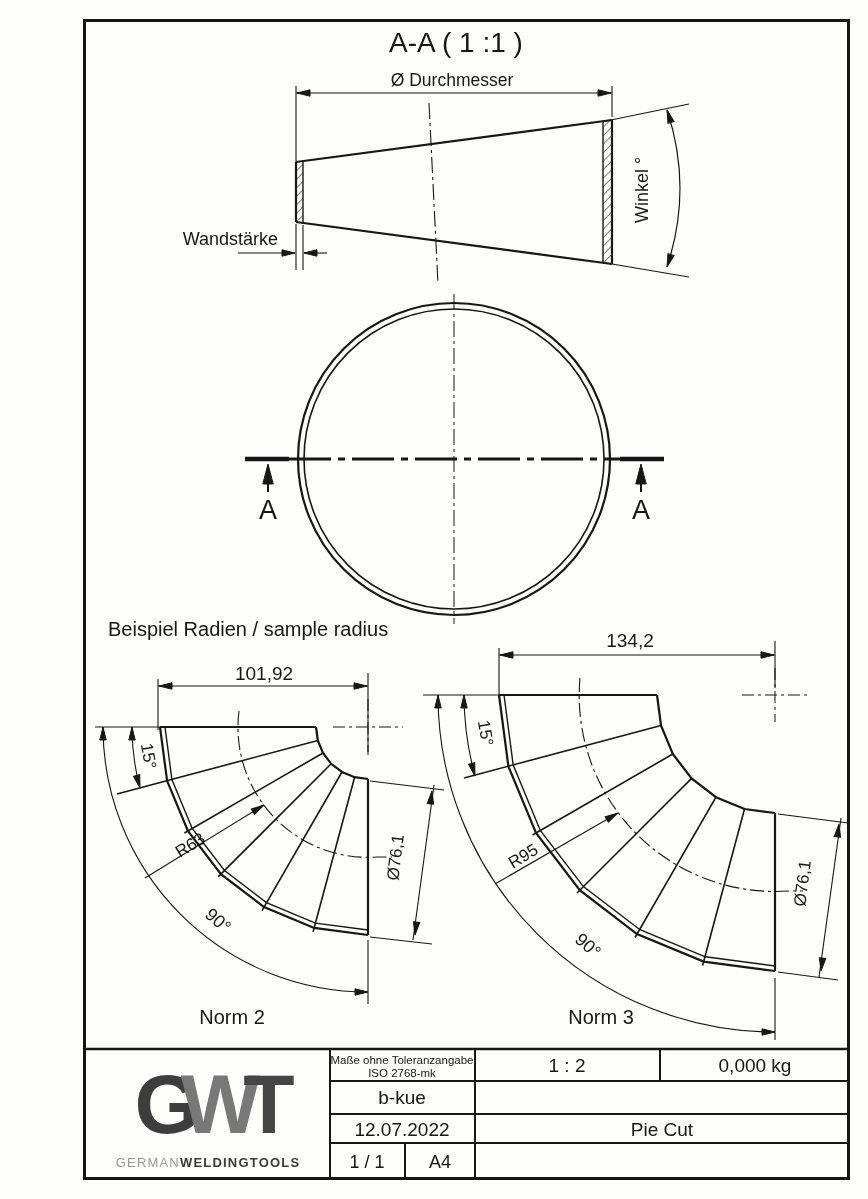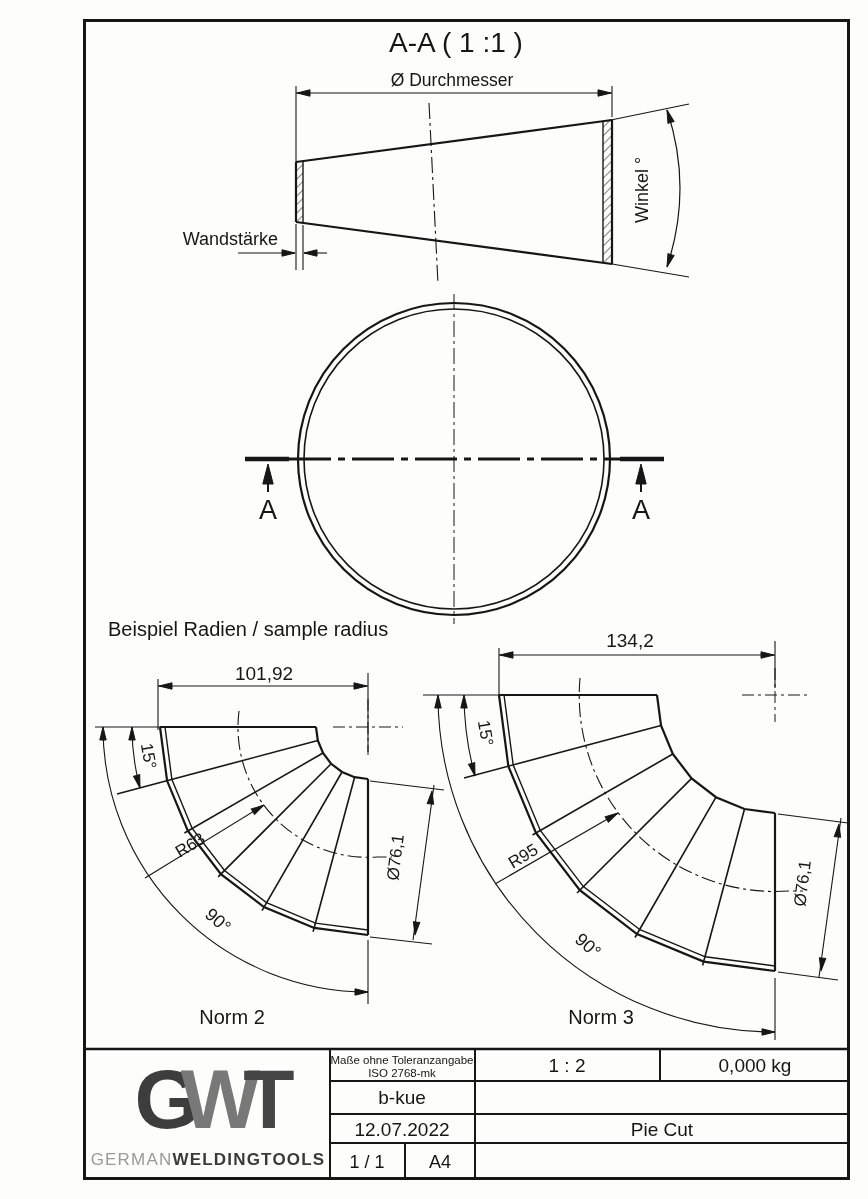--- a/index.html
+++ b/index.html
@@ -7,21 +7,21 @@
         font-family:"Liberation Sans",sans-serif;color:#161616;}
   svg{position:absolute;left:0;top:0;}
   svg text{font-family:"Liberation Sans",sans-serif;fill:#161616;}
   .logo-cell{position:absolute;left:92px;top:1058px;width:232px;height:112px;
              display:flex;flex-direction:column;justify-content:flex-end;align-items:center;}
   .logo-letters{font-weight:800;font-size:84px;line-height:70px;letter-spacing:-13px;
                 display:flex;align-items:flex-start;height:78px;}
   .logo-letters .lg{color:#3d3d3d;}
   .logo-letters .lw{color:#787878;margin-left:-6px;}
   .logo-letters .lt{color:#454545;margin-left:-4px;}
-  .brand-line{font-size:17px;letter-spacing:1.2px;white-space:nowrap;margin-top:8px;}
+  .brand-line{font-size:13px;letter-spacing:1.2px;white-space:nowrap;margin-top:8px;}
   .brand-line .b1{color:#9a9a9a;font-weight:400;}
   .brand-line .b2{color:#3a3a3a;font-weight:700;}
 </style>
 </head>
 <body>
 
 <div class="page">
 
 <svg width="868" height="1199" viewBox="0 0 868 1199">
   <defs>

